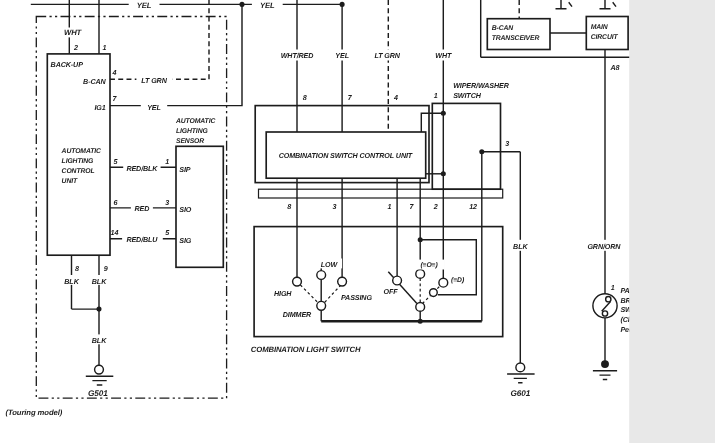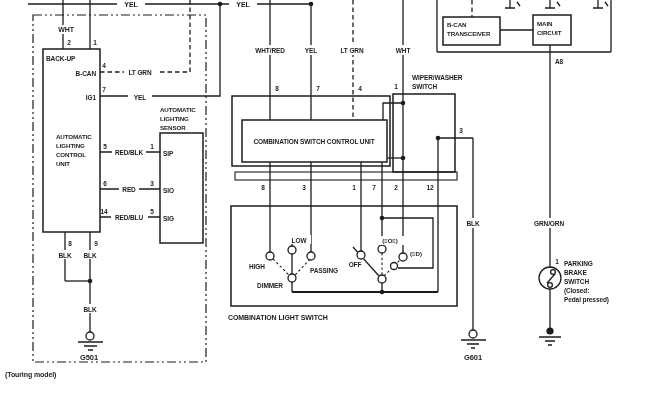--- a/index.html
+++ b/index.html
@@ -1,17 +1,17 @@
 <!DOCTYPE html>
 <html><head>
 <meta charset="utf-8">
 <style>
   html,body{margin:0;padding:0;background:#e8e8e8;}
-  #stage{position:relative;width:650px;height:403px;background:#ffffff;overflow:hidden;
-         font-family:"Liberation Sans",sans-serif;}
+  #stage{position:relative;width:572px;height:403px;background:#ffffff;overflow:hidden;
+         font-family:"Liberation Sans",sans-serif;font-style:italic;}
   svg{position:absolute;left:0;top:0;}
   text{font-family:"Liberation Sans",sans-serif;font-weight:bold;fill:#1c1c1c;letter-spacing:-0.1px;}
   .t7{font-size:7px}.t65{font-size:6.5px}.t6{font-size:6.2px}.t75{font-size:7.5px}
   .wire{stroke:#1c1c1c;stroke-width:1.3;fill:none;}
   .wire-heavy{stroke:#1c1c1c;stroke-width:2.2;fill:none;}
   .dashed{stroke-dasharray:4.5 3;}
   .dashed-sm{stroke-dasharray:2.4 2.4;stroke-width:1.1;}
   .box{stroke:#1c1c1c;stroke-width:1.5;fill:none;}
   .box-thin{stroke:#1c1c1c;stroke-width:1.1;fill:none;}
   .dashdot{stroke:#1c1c1c;stroke-width:1.2;fill:none;stroke-dasharray:9 3 2 3 2 3;}

